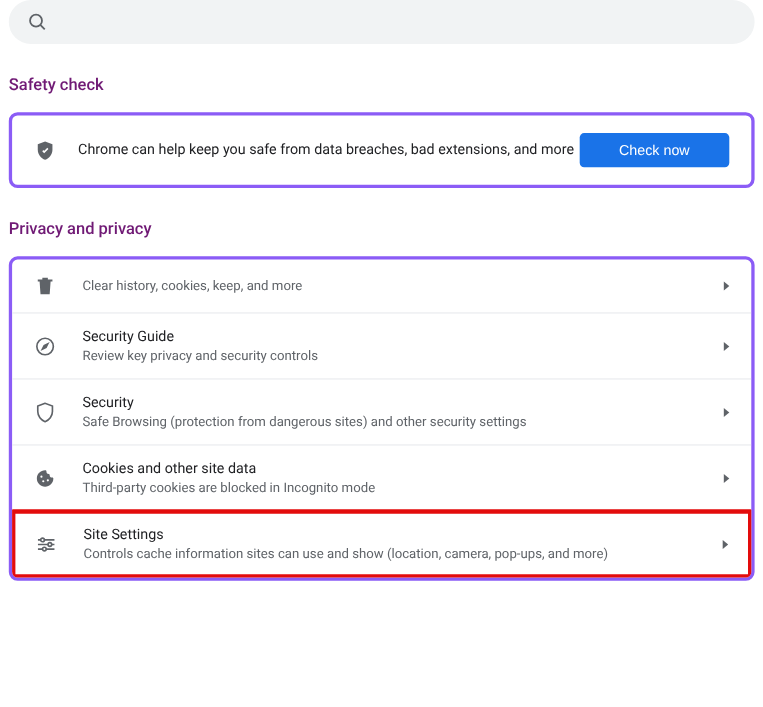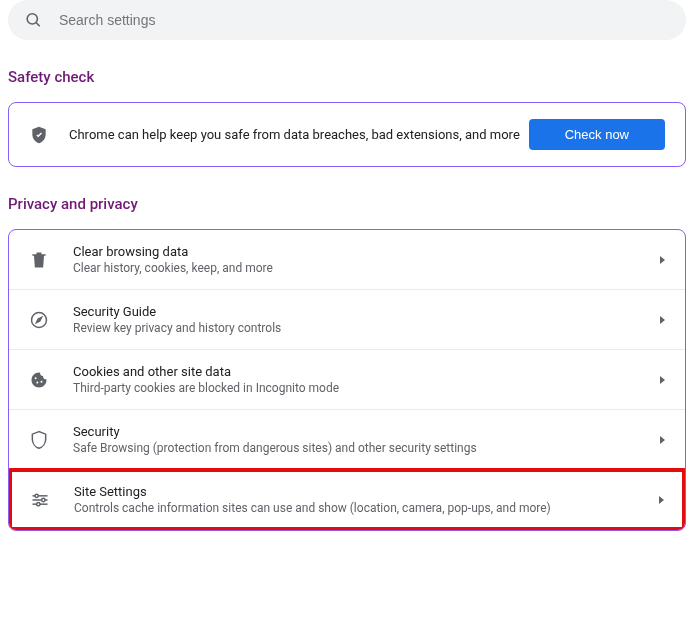--- a/index.html
+++ b/index.html
@@ -38,21 +38,21 @@
       color: #5f6368;
       width: 100%;
     }
     .section-title {
       font-size: 15px;
       color: #701a75;
       margin-bottom: 16px;
       font-weight: 500;
     }
     .card {
-      border: 1px solid #8b5cf6;
+      border: 3px solid #8b5cf6;
       border-radius: 8px;
       overflow: hidden;
       margin-bottom: 28px;
     }
     .safety-row {
       display: flex;
       align-items: center;
       padding: 16px 20px;
     }
     .safety-row .row-icon {
@@ -138,21 +138,20 @@
 </head>
 <body>
 
 <div class="search-bar">
   <span class="search-icon">
     <svg viewBox="0 0 24 24" fill="none" stroke="currentColor" stroke-width="2">
       <circle cx="10.5" cy="10.5" r="6.5"></circle>
       <line x1="20" y1="20" x2="15.2" y2="15.2"></line>
     </svg>
   </span>
-  <input class="search-input" type="text" placeholder="Search settings" style="">
 </div>
 
 <div class="section-title">Safety check</div>
 
 <div class="card">
   <div class="safety-row">
     <span class="row-icon">
       <svg viewBox="0 0 24 24" fill="currentColor">
         <path d="M12 2 L4 5 L4 11 C4 16 7.5 20.5 12 22 C16.5 20.5 20 16 20 11 L20 5 Z" fill="#5f6368"></path>
         <path d="M9.5 12 L11 13.5 L15 9.5" stroke="#fff" stroke-width="1.8" fill="none"></path>
@@ -167,65 +166,64 @@
 
 <div class="card">
 
   <div class="list-row">
     <span class="row-icon">
       <svg viewBox="0 0 24 24" fill="currentColor">
         <path d="M6 7 L18 7 L17 21 L7 21 Z M4 5 L20 5 L20 7 L4 7 Z M9 3 L15 3 L15 5 L9 5 Z"></path>
       </svg>
     </span>
     <div class="row-text">
-      <div class="row-title">Clear browsing data</div>
       <div class="row-subtitle">Clear history, cookies, keep, and more</div>
     </div>
     <span class="chevron"></span>
   </div>
 
   <div class="list-row">
     <span class="row-icon">
       <svg viewBox="0 0 24 24" fill="none" stroke="currentColor" stroke-width="1.8">
         <circle cx="12" cy="12" r="9"></circle>
         <polygon points="15,9 13,13 9,15 11,11" fill="currentColor"></polygon>
       </svg>
     </span>
     <div class="row-text">
       <div class="row-title">Security Guide</div>
-      <div class="row-subtitle">Review key privacy and history controls</div>
+      <div class="row-subtitle">Review key privacy and security controls</div>
+    </div>
+    <span class="chevron"></span>
+  </div>
+
+  <div class="list-row">
+    <span class="row-icon">
+      <svg viewBox="0 0 24 24" fill="none" stroke="currentColor" stroke-width="1.8">
+        <path d="M12 2 L4 5 L4 11 C4 16 7.5 20.5 12 22 C16.5 20.5 20 16 20 11 L20 5 Z"></path>
+      </svg>
+    </span>
+    <div class="row-text">
+      <div class="row-title">Security</div>
+      <div class="row-subtitle">Safe Browsing (protection from dangerous sites) and other security settings</div>
     </div>
     <span class="chevron"></span>
   </div>
 
   <div class="list-row">
     <span class="row-icon">
       <svg viewBox="0 0 24 24" fill="currentColor">
         <path d="M12 3 C7 3 3 7 3 12 C3 17 7 21 12 21 C17 21 21 17 21 12 C21 11 20 11 19.5 11 C18 11 17 10 17 8.5 C17 8 17 7 16 7 C14.5 7 13.5 6 13.5 4.5 C13.5 3.5 13 3 12 3 Z"></path>
         <circle cx="8" cy="10" r="1.2" fill="#fff"></circle>
         <circle cx="10" cy="15" r="1.2" fill="#fff"></circle>
         <circle cx="15" cy="14" r="1.2" fill="#fff"></circle>
       </svg>
     </span>
     <div class="row-text">
       <div class="row-title">Cookies and other site data</div>
       <div class="row-subtitle">Third-party cookies are blocked in Incognito mode</div>
-    </div>
-    <span class="chevron"></span>
-  </div>
-
-  <div class="list-row">
-    <span class="row-icon">
-      <svg viewBox="0 0 24 24" fill="none" stroke="currentColor" stroke-width="1.8">
-        <path d="M12 2 L4 5 L4 11 C4 16 7.5 20.5 12 22 C16.5 20.5 20 16 20 11 L20 5 Z"></path>
-      </svg>
-    </span>
-    <div class="row-text">
-      <div class="row-title">Security</div>
-      <div class="row-subtitle">Safe Browsing (protection from dangerous sites) and other security settings</div>
     </div>
     <span class="chevron"></span>
   </div>
 
   <div class="list-row highlighted">
     <span class="row-icon">
       <svg viewBox="0 0 24 24" fill="none" stroke="currentColor" stroke-width="1.8">
         <line x1="3" y1="7" x2="21" y2="7"></line>
         <line x1="3" y1="12" x2="21" y2="12"></line>
         <line x1="3" y1="17" x2="21" y2="17"></line>

